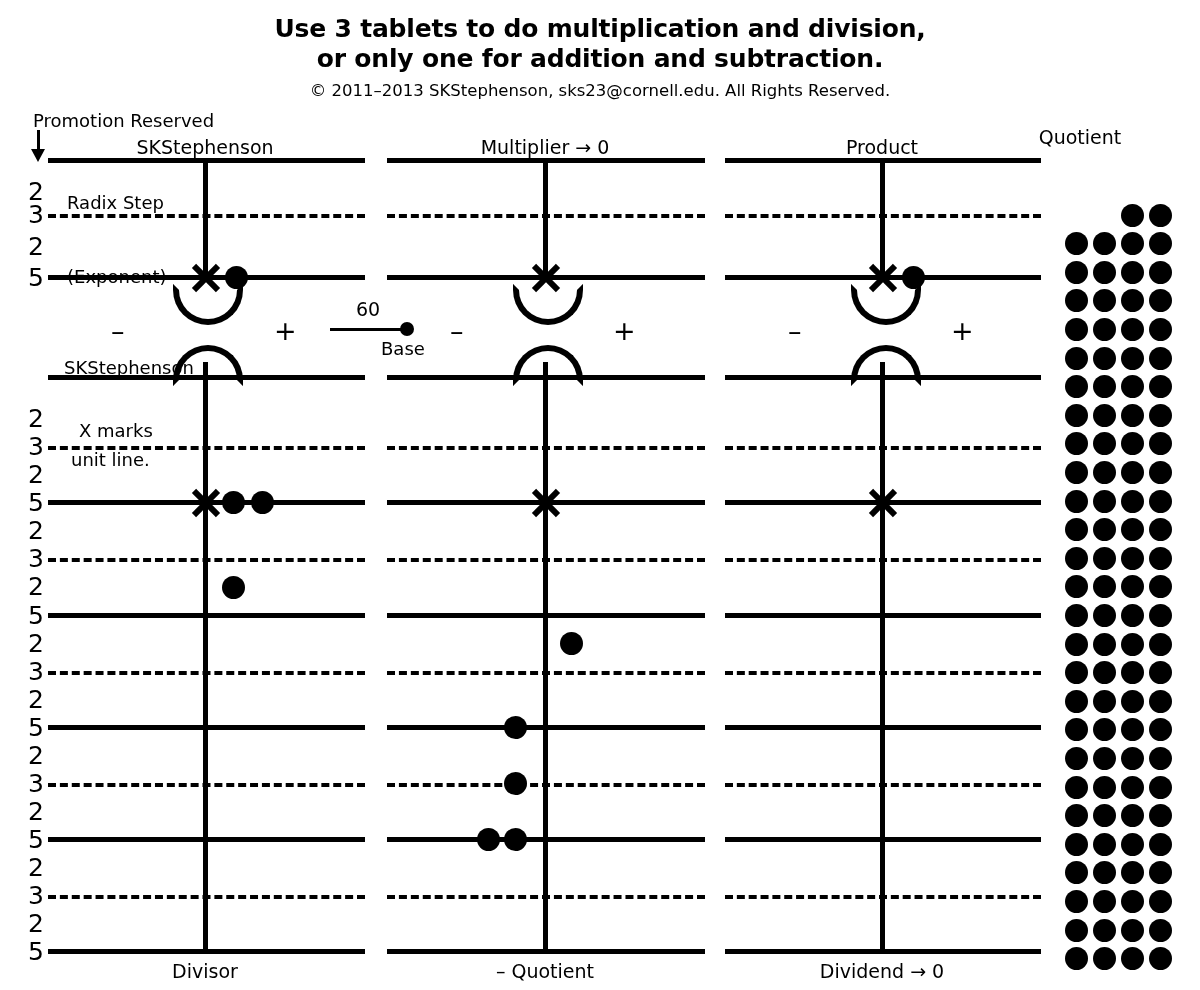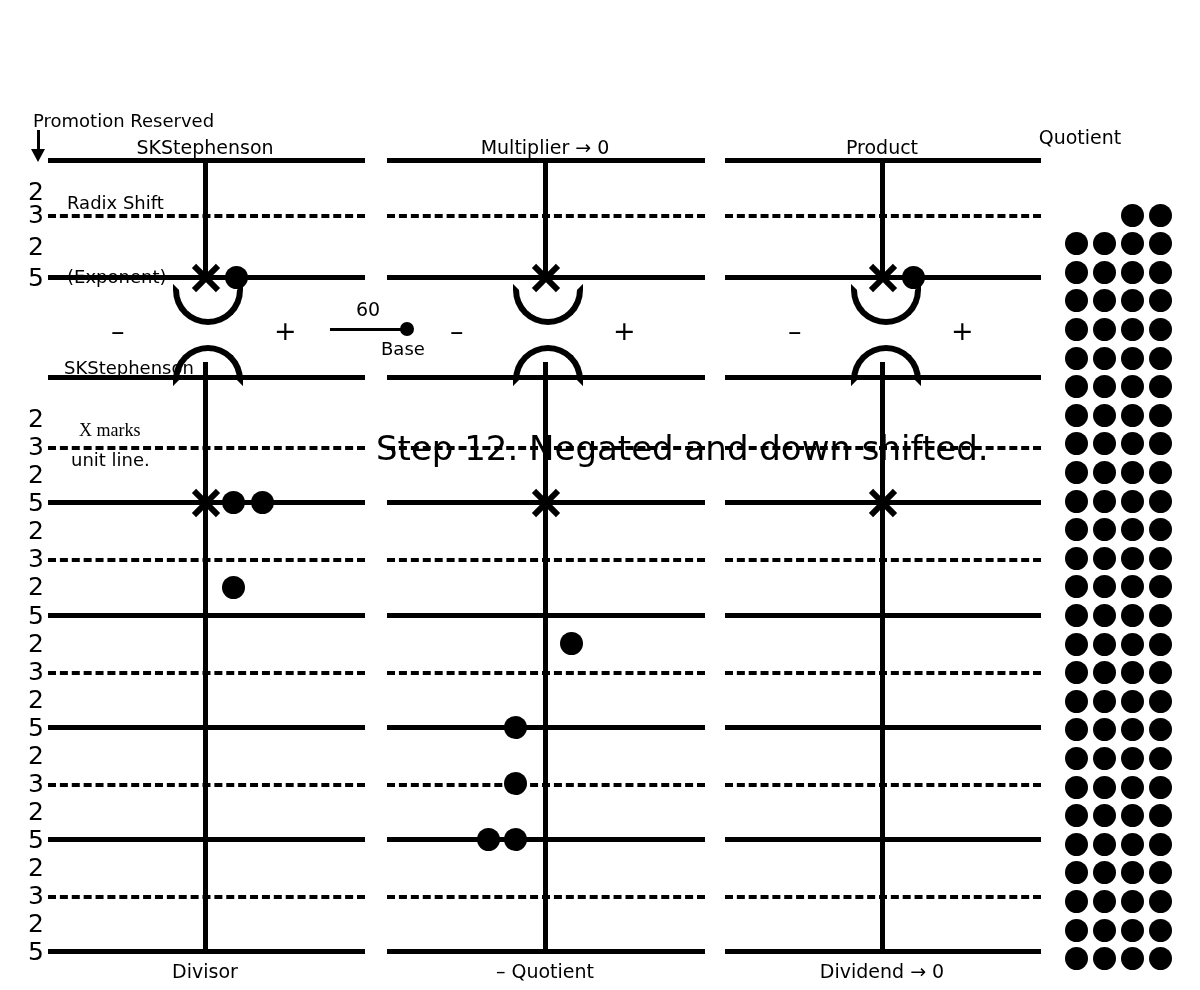--- a/index.html
+++ b/index.html
@@ -70,40 +70,44 @@
               border-right:7px solid transparent;border-top:13px solid #000;}
 
   
   .base-line{position:absolute;height:3px;background:#000;}
 </style>
 </head>
 <body>
 
 <div id="stage">
 
+  <div class="title-block">
+    <div class="title-line">Use 3 tablets to do multiplication and division,</div>
+    <div class="title-line">or only one for addition and subtraction.</div>
+    <div class="copyright">© 2011–2013 SKStephenson, sks23@cornell.edu. All Rights Reserved.</div>
+  </div>
 
   <div class="annot" style="left:33px;top:110px;">Promotion Reserved</div>
   <div class="arrow-shaft" style="left:37px;top:130px;height:24px;"></div>
   <div class="arrow-head" style="left:31px;top:149px;"></div>
 
-  <div class="annot" style="left:67px;top:192px;">Radix Shift</div>
+  <div class="annot" style="left:67px;top:192px;">Radix Step</div>
   <div class="annot" style="left:67px;top:222px;margin-top:44px;">(Exponent)</div>
   <div class="annot" style="left:64px;top:357px;">SKStephenson</div>
 
-  <div class="annot" style="left:79px;top:420px;font-family:Liberation Serif, serif;">X marks</div>
+  <div class="annot" style="left:79px;top:420px;">X marks</div>
   <div class="annot" style="left:71px;top:449px;">unit line.</div>
 
   <div class="annot" style="left:356px;top:299px;font-size:19px;">60</div>
   <div class="base-line" style="left:330px;top:328px;width:75px;"></div>
   <div class="pebble" style="left:400px;top:322px;width:14px;height:14px;"></div>
   <div class="annot" style="left:381px;top:338px;">Base</div>
 
   <div class="pebbles-title" style="left:1080px;top:126px;transform:translateX(-50%);">Quotient</div>
 
-  <div class="step-text" style="left:376px;top:428px;">Step 12. Negated and down shifted.</div>
 
   <div class="rowlabel" style="left:22px;top:179px;">2</div>
   <div class="rowlabel" style="left:22px;top:202px;">3</div>
   <div class="rowlabel" style="left:22px;top:234px;">2</div>
   <div class="rowlabel" style="left:22px;top:265px;">5</div>
 
   <div class="tablet-label" style="left:205px;top:136px;transform:translateX(-50%);">SKStephenson</div>
   <div class="tablet-label" style="left:545px;top:136px;transform:translateX(-50%);">Multiplier → 0</div>
   <div class="tablet-label" style="left:882px;top:136px;transform:translateX(-50%);">Product</div>
 

